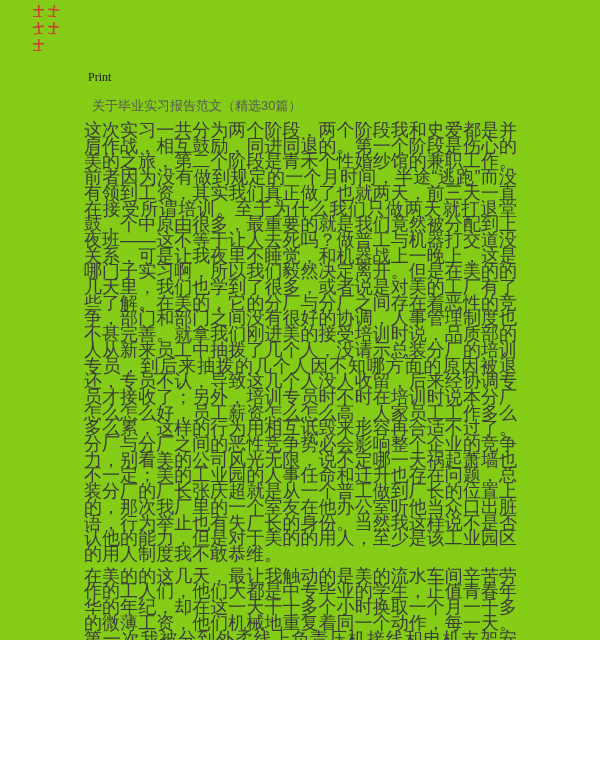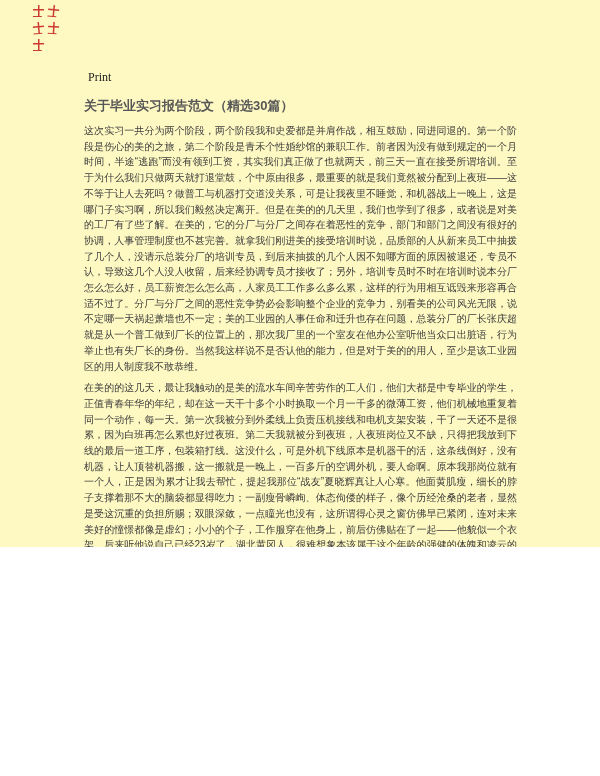--- a/index.html
+++ b/index.html
@@ -3,22 +3,22 @@
 <meta charset="utf-8">
 <style>
   html, body { margin: 0; padding: 0; background: #ffffff; }
   body {
     width: 600px; height: 776px;
     font-family: "Liberation Sans", sans-serif;
     color: #333333;
   }
   .page {
     position: relative;
-    width: 600px; height: 547px;
-    background: #fef9c3;
+    width: 600px; height: 640px;
+    background: #84cc16;
     overflow: hidden;
   }
 
   
   .red-marks {
     position: absolute; left: 33px; top: 5px;
     display: grid;
     grid-template-columns: repeat(2, 11px);
     gap: 5px 4px;
     width: 26px;
@@ -48,34 +48,34 @@
     width: 433px;
   }
   .doc-title {
     margin: 0 0 17px 0;
     font-size: 19px; line-height: 20px;
     font-weight: bold;
     text-align: center;
     color: #151515;
   }
   .doc-subtitle {
-    margin: 0 0 10px 0;
+    margin: 0 0 10px 8px;
     font-size: 13px; line-height: 15px;
-    font-weight: bold;
+    font-weight: normal;
     color: #575757;
   }
   .section-heading {
     margin: 0 0 9px 0;
     font-size: 13.5px; line-height: 15px;
     font-weight: bold;
     color: #1f1f1f;
   }
   .body-para {
     margin: 0 0 6px 0;
-    font-size: 10px; line-height: 15.7px;
+    font-size: 18px; line-height: 15.7px;
     text-align: justify;
     word-break: break-all;
     color: #3a3a3a;
   }
 </style>
 </head>
 <body>
 
 <div class="page">
 

